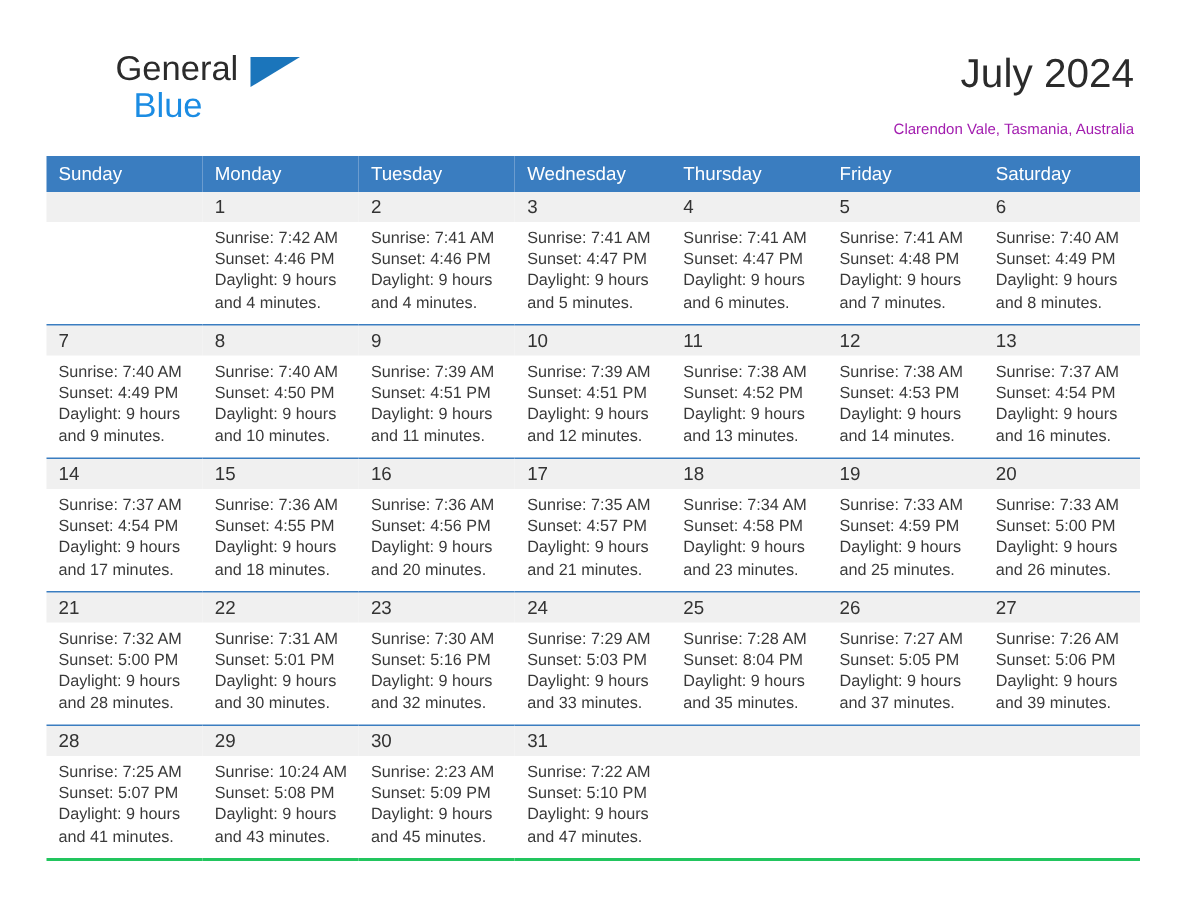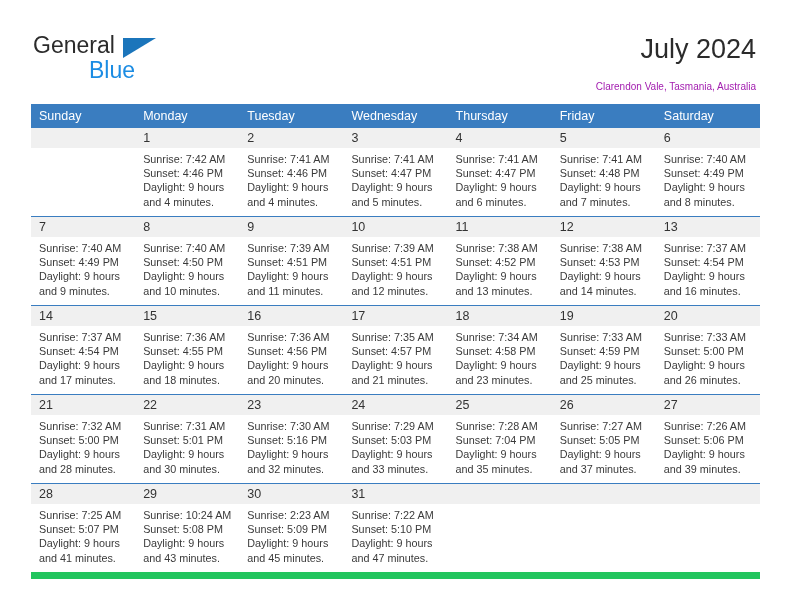--- a/index.html
+++ b/index.html
@@ -33,20 +33,21 @@
     position: absolute;
     left: 33px;
     top: 32px;
     width: 210px;
     height: 50px;
   }
   .logo-row1 {
     position: relative;
     height: 26px;
     line-height: 26px;
+    margin-left: 44px;
   }
   .logo-general {
     position: absolute;
     left: 0;
     top: 0;
     font-size: 23px;
     color: #2b2b2b;
     letter-spacing: 0px;
     line-height: 26px;
   }
@@ -114,21 +115,21 @@
     margin-left: 48px;
   }
   .cal-table td {
     vertical-align: top;
     padding: 0;
     border: none;
     border-bottom: 1px solid #3a7dc0;
     height: 88px;
   }
   .cal-table tr.week-last td {
-    border-bottom: 7px solid #22c55e;
+    border-bottom: 2px solid #22c55e;
   }
   .daynum {
     background: #f0f0f0;
     font-size: 12.5px;
     color: #333333;
     line-height: 14px;
     padding: 3px 0 3px 8px;
     height: 14px;
   }
   .daynum.empty {
@@ -404,21 +405,21 @@
                 <div>Sunrise: 7:29 AM</div>
                 <div>Sunset: 5:03 PM</div>
                 <div>Daylight: 9 hours</div>
                 <div>and 33 minutes.</div>
               </div>
             </td>
             <td>
               <div class="daynum">25</div>
               <div class="cell-body">
                 <div>Sunrise: 7:28 AM</div>
-                <div>Sunset: 7:04 PM</div>
+                <div>Sunset: 8:04 PM</div>
                 <div>Daylight: 9 hours</div>
                 <div>and 35 minutes.</div>
               </div>
             </td>
             <td>
               <div class="daynum">26</div>
               <div class="cell-body">
                 <div>Sunrise: 7:27 AM</div>
                 <div>Sunset: 5:05 PM</div>
                 <div>Daylight: 9 hours</div>

